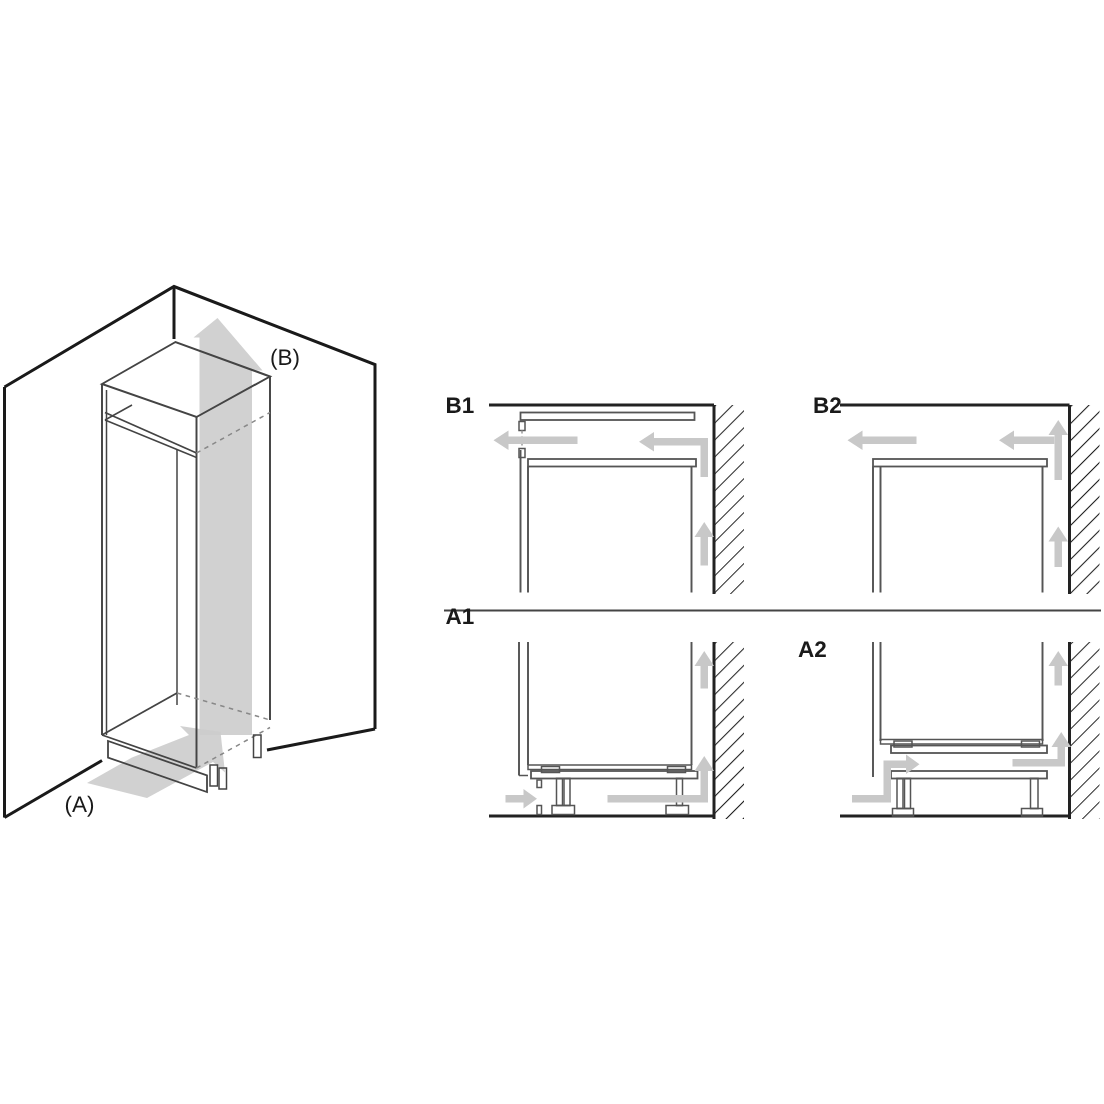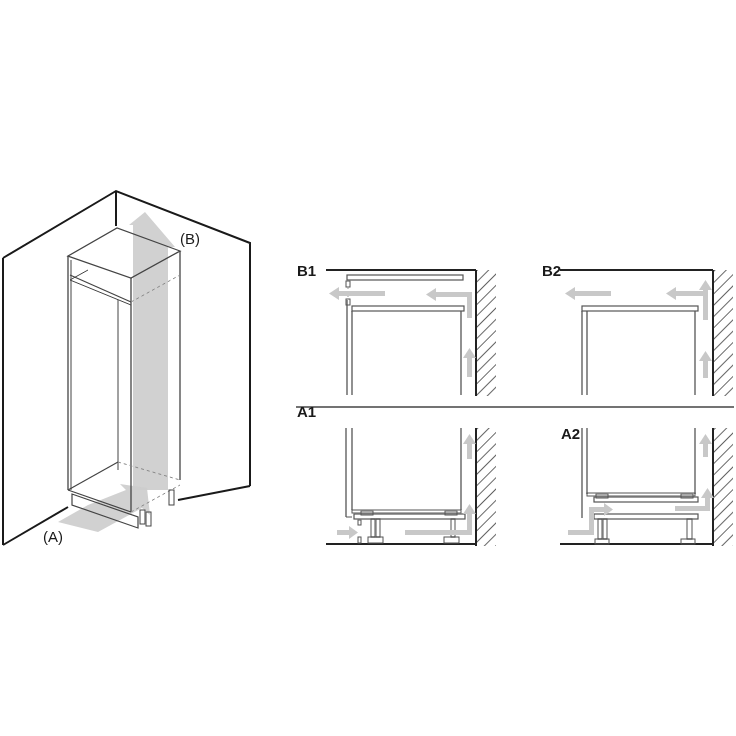--- a/index.html
+++ b/index.html
@@ -158,13 +158,13 @@
 
 <div class="legend">
 </div>
 
 <div class="callout" style="left:180px; top:230px;">(B)</div>
 <div class="callout" style="left:43px; top:528px;">(A)</div>
 
 <div class="panel-label" style="left:297px; top:262px;">B1</div>
 <div class="panel-label" style="left:532px; top:262px;margin-left:10px;">B2</div>
 <div class="panel-label" style="left:297px; top:403px;">A1</div>
-<div class="panel-label" style="left:532px; top:425px;margin-left:29px;">A2</div>
+<div class="panel-label" style="left:532px; top:425px;">A2</div>
 
 </body></html>

